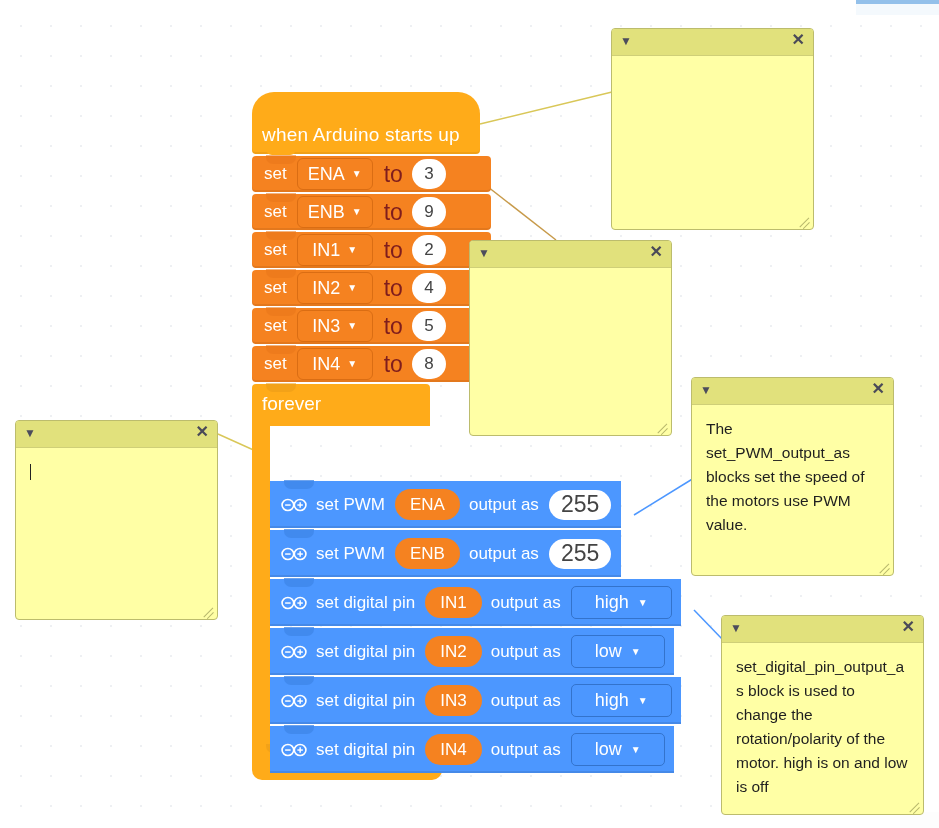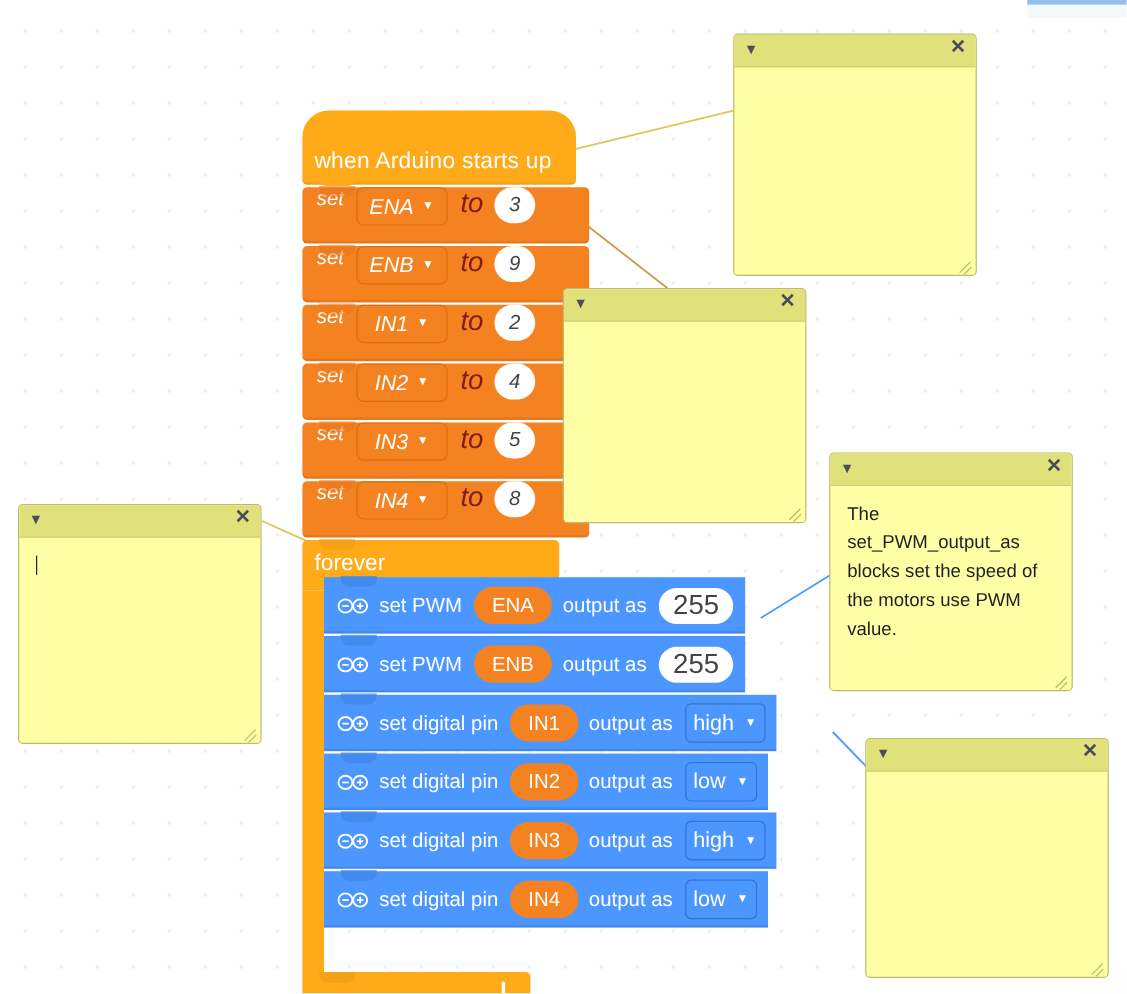--- a/index.html
+++ b/index.html
@@ -67,27 +67,27 @@
     position: absolute;
     left: 14px; bottom: -1px;
     width: 30px; height: 8px;
     background: #ffab19;
     border-radius: 0 0 6px 6px;
   }
 
   
   .setblk {
     position: relative;
-    width: 239px; height: 47px;
+    width: 239px; height: 36px;
     background: #f58220;
     margin-top: 2px;
     border-radius: 4px;
     display: flex;
+    align-items: center;
     box-shadow: inset 0 -2px 0 rgba(0,0,0,0.07);
-    font-style: italic;
   }
   .setblk::before {
     content: "";
     position: absolute;
     left: 14px; top: -1px;
     width: 30px; height: 9px;
     background: #e8771a;
     border-radius: 0 0 7px 7px;
     opacity: .55;
   }
@@ -128,21 +128,20 @@
   .forever {
     position: relative;
     width: 165px;
     margin-top: 2px;
   }
   .forever-top {
     position: relative;
     width: 178px; height: 42px;
     background: #ffab19;
     border-radius: 4px 4px 0 0;
-    padding-left: 36px;
   }
   .forever-top::before {
     content:"";
     position:absolute; left:14px; top:-1px;
     width:30px; height:9px;
     background:#e89a17;
     border-radius:0 0 7px 7px;
     opacity:.5;
   }
   .forever-top .label {
@@ -221,21 +220,21 @@
     padding: 0 12px;
   }
   .bluedrop {
     margin-left: 10px; margin-right: 9px;
     border: 1.5px solid #3373cc;
     border-radius: 5px;
     background: #4c97ff;
     height: 33px;
     color: #ffffff; font-size: 18px;
     display: flex; align-items: center;
-    padding: 0 6px;
+    padding: 0 23px;
     box-sizing: border-box;
   }
   .bluedrop .caret { margin-left: 9px; font-size: 10px; line-height: 1; }
 
   
   .comment {
     position: absolute;
     background: #ffffa5;
     border: 1.4px solid #bcbc6d;
     border-radius: 4px;
@@ -542,19 +541,20 @@
         <i class="g1"></i>
         <i class="g2"></i>
       </div>
   </div>
 
   <div class="comment" style="left:721px; top:615px; width:203px; height:200px;">
     <div class="bar">
       <span class="chev">▼</span>
       <span class="x">✕</span>
     </div>
+    <div class="body">set_digital_pin_output_as block is used to change the rotation/polarity of the motor. high is on and low is off</div>
     <div class="resize-grip">
         <i class="g1"></i>
         <i class="g2"></i>
       </div>
   </div>
 
 </div>
 
 </body></html>

